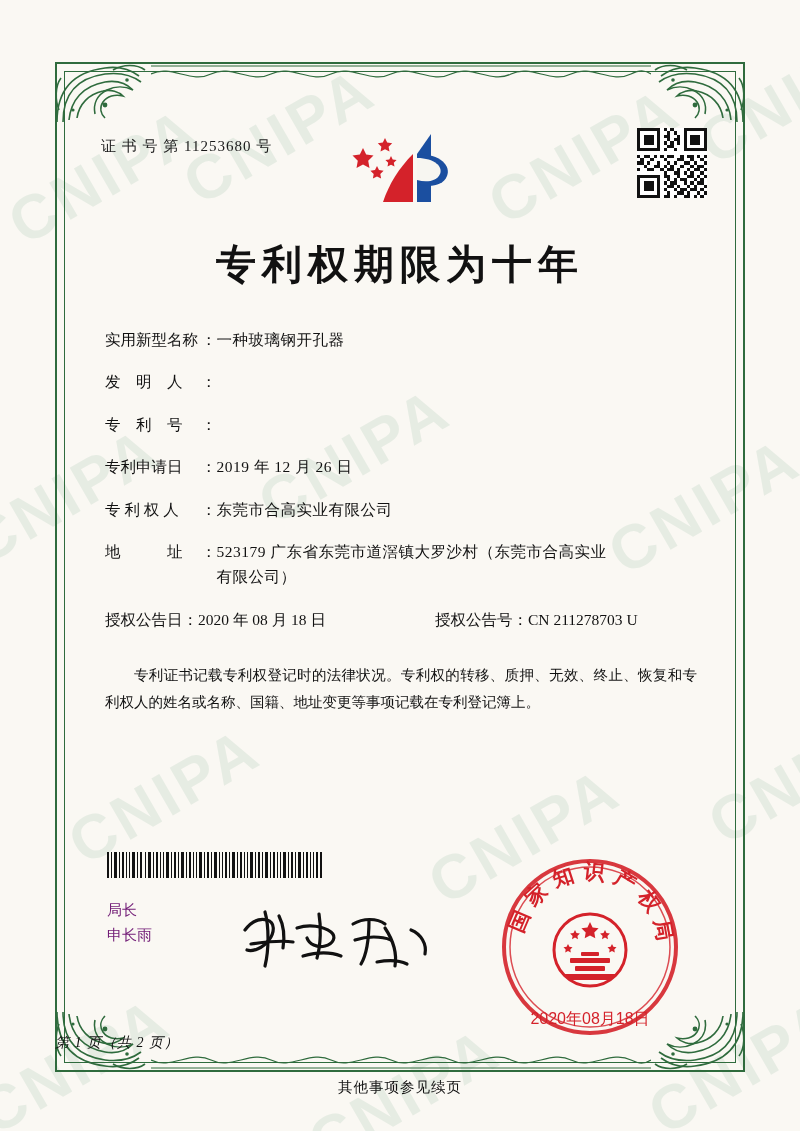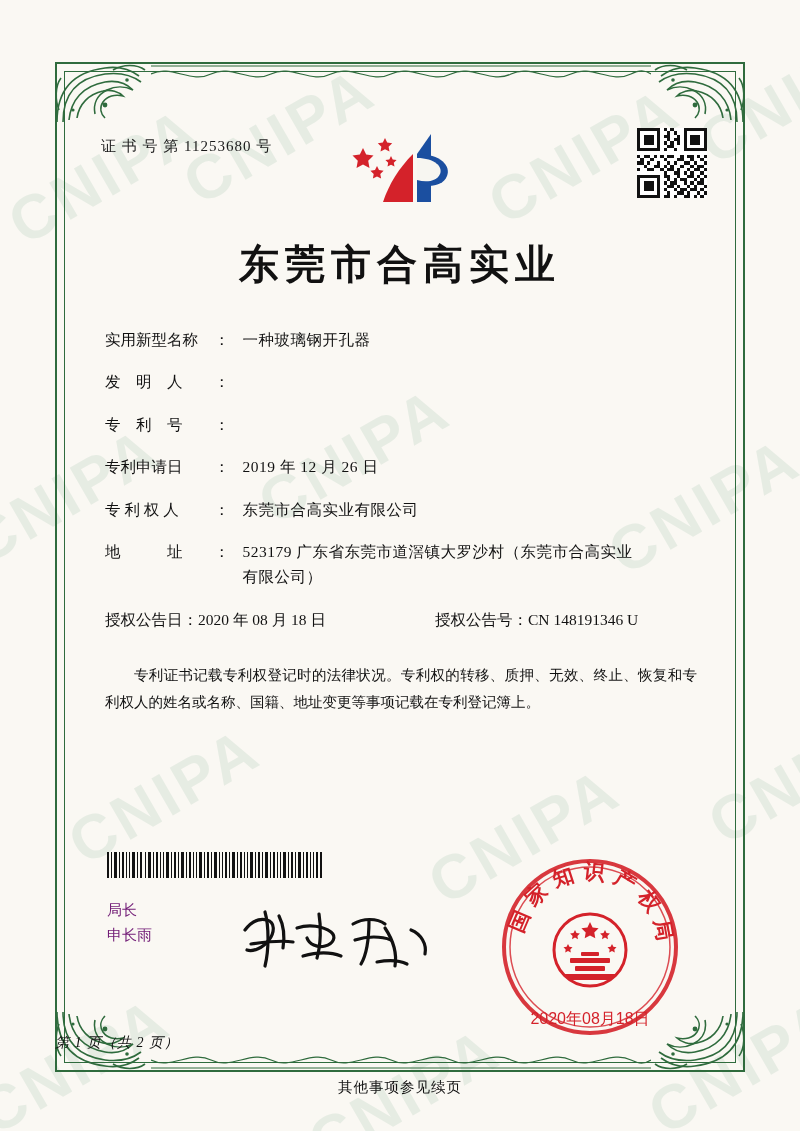--- a/index.html
+++ b/index.html
@@ -72,21 +72,21 @@
     font-size:40px;font-weight:700;color:#111;
     letter-spacing:6px;
     font-family:"DejaVu Serif","Liberation Serif",serif;
   }
 
   .fields{
     position:absolute;left:50px;right:40px;top:268px;
     font-size:15.5px;color:#111;line-height:1.25;
   }
   .field-row{
-    display:flex;align-items:flex-start;margin-bottom:23px;gap:13px;
+    display:flex;align-items:flex-start;margin-bottom:23px;
   }
   .field-label{
     width:96px;flex:0 0 96px;
     letter-spacing:0px;white-space:nowrap;
   }
   .field-label.sp1{letter-spacing:0;}
   .field-colon{flex:0 0 14px;}
   .field-value{flex:1 1 auto;letter-spacing:.5px;}
   .field-value .line2{display:block;margin-top:6px;}
 
@@ -349,21 +349,21 @@
         <rect x="18" y="19" width="1" height="1"></rect>
           <rect x="20" y="19" width="1" height="1"></rect>
         <rect x="8" y="20" width="2" height="1"></rect>
           <rect x="11" y="20" width="1" height="1"></rect>
           <rect x="14" y="20" width="2" height="1"></rect>
         <rect x="17" y="20" width="1" height="1"></rect>
           <rect x="19" y="20" width="1" height="1"></rect>
       </g>
     </svg>
 
-    <div class="title">东莞市合高实业</div>
+    <div class="title">专利权期限为十年</div>
 
     <div class="fields" id="fields">
         <div class="field-row">
           <div class="field-label sp1">实用新型名称</div>
           <div class="field-colon">：</div>
           <div class="field-value">一种玻璃钢开孔器</div>
         </div>
         <div class="field-row">
           <div class="field-label sp1">发　明　人</div>
           <div class="field-colon">：</div>
@@ -382,21 +382,21 @@
           <div class="field-colon">：</div>
           <div class="field-value">东莞市合高实业有限公司</div>
         </div>
         <div class="field-row">
           <div class="field-label sp1">地　　　址</div>
           <div class="field-colon">：</div>
           <div class="field-value">523179 广东省东莞市道滘镇大罗沙村（东莞市合高实业<span class="line2">有限公司）</span></div>
         </div>
         <div class="pub-row">
           <div class="seg1">授权公告日：2020 年 08 月 18 日</div>
-          <div class="seg2">授权公告号：CN 148191346 U</div>
+          <div class="seg2">授权公告号：CN 211278703 U</div>
         </div>
       </div>
 
     <div class="paras" id="paras">
         <p>专利证书记载专利权登记时的法律状况。专利权的转移、质押、无效、终止、恢复和专利权人的姓名或名称、国籍、地址变更等事项记载在专利登记簿上。</p>
       </div>
 
     <svg class="barcode" viewBox="0 0 215 26" preserveAspectRatio="none" shape-rendering="crispEdges">
       <g fill="#111">
         <rect x="0" y="0" width="2" height="26"></rect>

